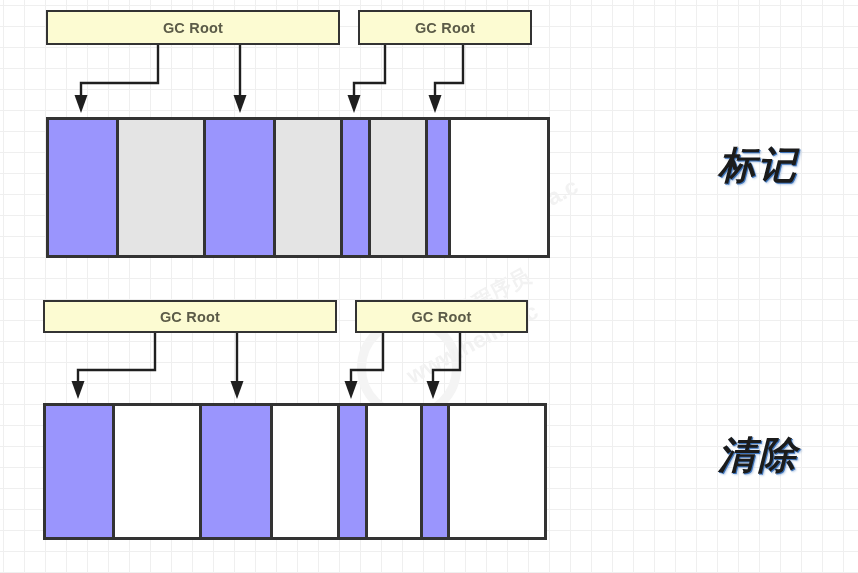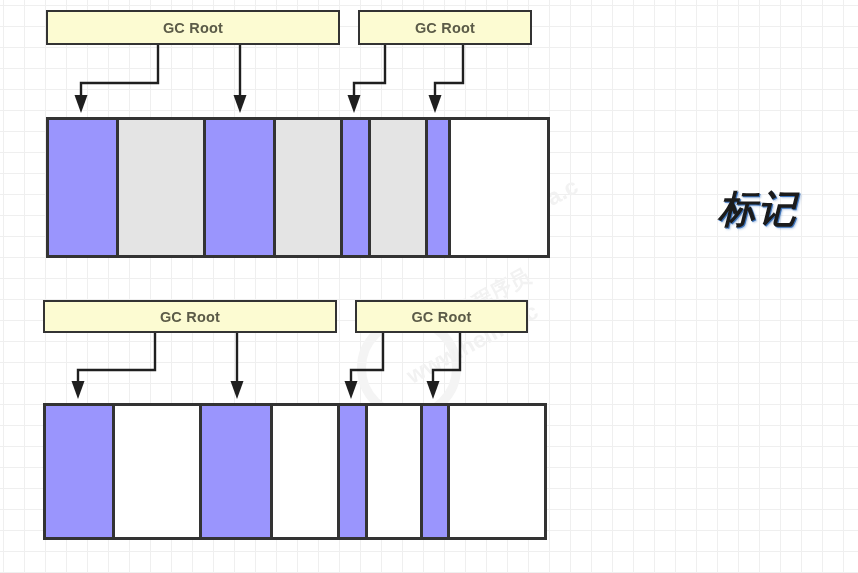--- a/index.html
+++ b/index.html
@@ -81,21 +81,20 @@
   .phase-label {
     position: absolute;
     font-family: "Liberation Sans", sans-serif;
     font-size: 38px;
     font-weight: bold;
     font-style: italic;
     color: #1b1b1b;
     text-shadow: 1px 1px 0 #3c72b9, 2px 2px 2px rgba(60,114,185,0.35);
     letter-spacing: 2px;
     white-space: nowrap;
-    margin-top: 44px;
   }
 </style>
 </head>
 <body>
 
 <div id="canvas">
 
   <div class="wm-ring" style="left:357px; top:316px; width:86px; height:86px;"></div>
   <div class="watermark" style="left:440px; top:205px; font-size:23px; transform:rotate(-28deg);">www.heima.c</div>
   <div class="watermark" style="left:400px; top:330px; font-size:23px; transform:rotate(-28deg);">www.heima.c</div>
@@ -168,14 +167,15 @@
     <div class="cell live" style="width:69px;"></div>
     <div class="cell free" style="width:87px;"></div>
     <div class="cell live" style="width:71px;"></div>
     <div class="cell free" style="width:67px;"></div>
     <div class="cell live" style="width:28px;"></div>
     <div class="cell free" style="width:55px;"></div>
     <div class="cell live" style="width:27px;"></div>
     <div class="cell free" style="flex:1;"></div>
   </div>
 
+  <div class="phase-label" style="left:718px; top:430px;">清除</div>
 
 </div>
 
 </body></html>

